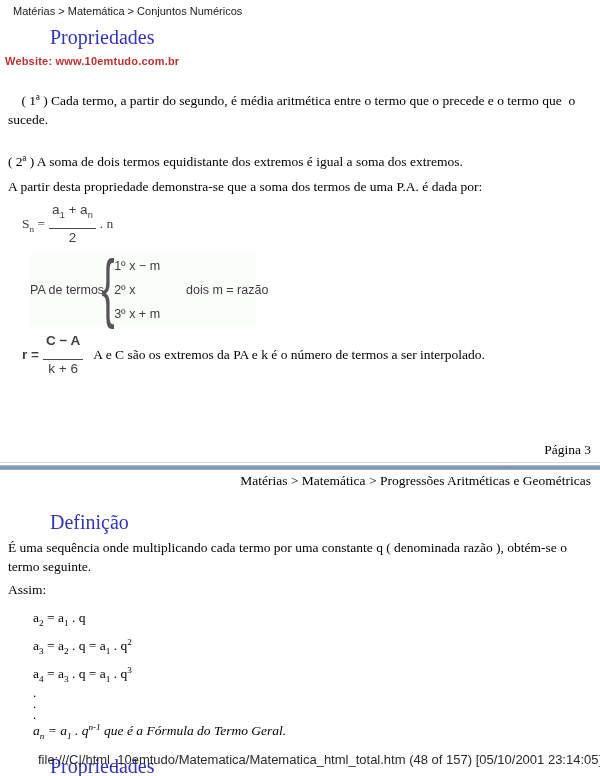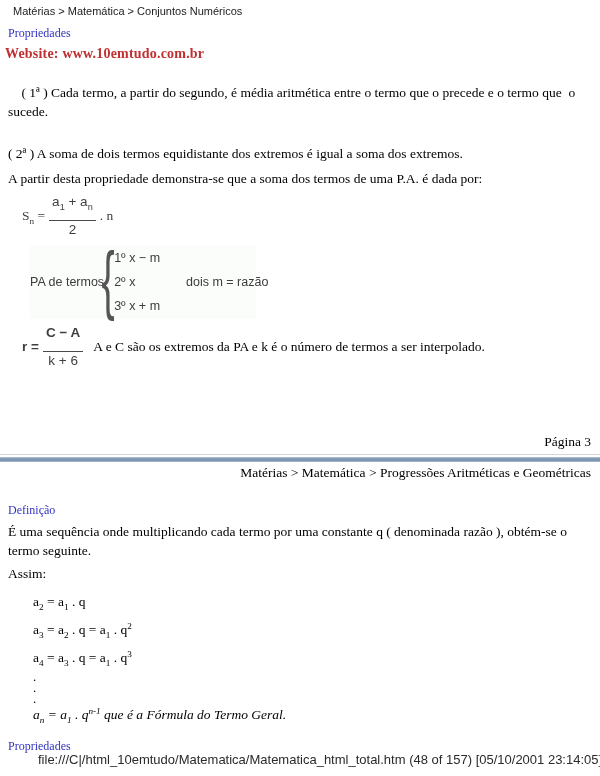--- a/index.html
+++ b/index.html
@@ -13,32 +13,33 @@
     color: #000000;
   }
   .page { padding: 5px 8px 0 8px; position: relative; }
 
   .crumb-top {
     font-family: "Liberation Sans", sans-serif;
     font-size: 11px; color: #1c1c1c;
     padding-left: 5px;
   }
   h2.sect {
-    font-size: 12px; font-weight: 400;
+    font-size: 20px; font-weight: 400;
     color: #3232c0;
     margin-top: 9px;
+    margin-left: 42px;
   }
   p.body { line-height: 19px; margin-top: 4px; white-space: pre-wrap; }
   p.p2 { margin-top: 4px; }
   p.p3 { margin-top: 6px; }
 
   .wm {
     position: absolute; left: -3px; top: -1px;
-    font-family: Liberation Serif, serif;
-    font-size: 14px; font-weight: 700;
+    font-family: Liberation Sans, sans-serif;
+    font-size: 11px; font-weight: 700;
     color: #c03030; white-space: nowrap;
     letter-spacing: 0.2px;
   }
 
   .formula { margin-top: 6px; margin-left: 14px; display: flex; align-items: center; }
   .formula .serif { font-family: "Liberation Serif", serif; color: #404040; }
   .sans { font-family: "Liberation Sans", sans-serif; color: #3f3f3f; }
   .frac { display: inline-block; text-align: center; vertical-align: middle; margin: 0 4px; }
   .frac .num { display: block; padding: 0 3px 11px 3px; border-bottom: 1px solid #4a4a4a; }
   .frac .den { display: block; padding-top: 1px; }

